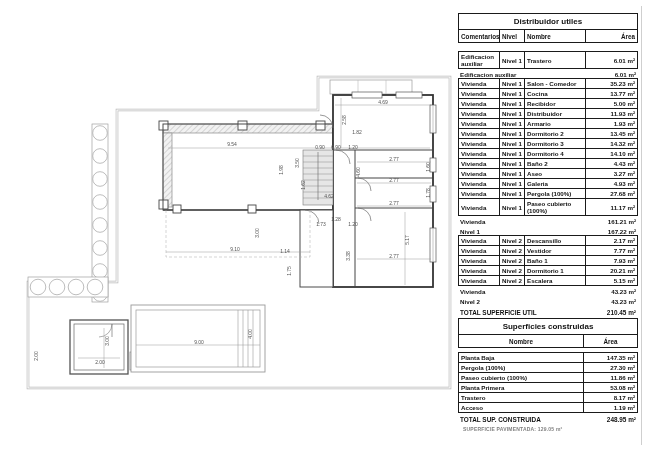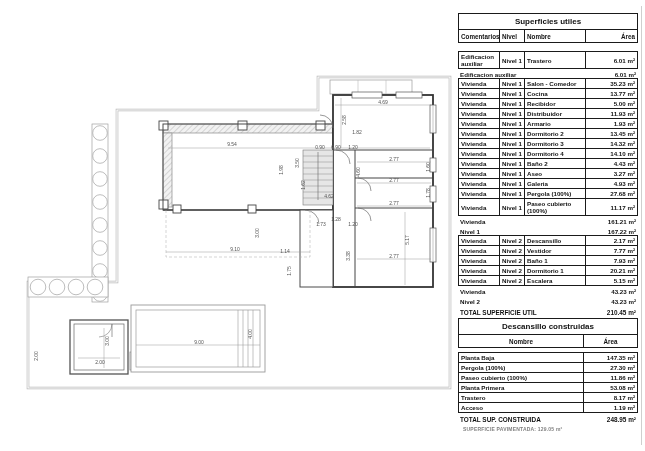--- a/index.html
+++ b/index.html
@@ -205,21 +205,21 @@
         <span class="dim v" style="left: 289px; top: 271px;">1.75</span>
         <span class="dim" style="left: 199px; top: 342px;">9.00</span>
         <span class="dim v" style="left: 250px; top: 334px;">4.00</span>
         <span class="dim v" style="left: 107px; top: 341px;">3.00</span>
         <span class="dim" style="left: 100px; top: 362px;">2.00</span>
         <span class="dim v" style="left: 36px; top: 356px;">2.00</span>
       </div>
   </div>
 
   <div class="tblwrap" style="left:458px;top:13px;">
-    <div class="tbl-title">Superficies utiles</div>
+    <div class="tbl-title">Distribuidor utiles</div>
     <div class="tbl-head g4">
       <div>Comentarios</div>
       <div>Nivel</div>
       <div>Nombre</div>
       <div class="num">Área</div>
     </div>
     <div class="gap1"></div>
     <div class="rows">
         <div class="trow g4">
           <div>Edificacion auxiliar</div>
@@ -356,21 +356,21 @@
           <div class="num">43.23 m²</div>
         </div>
         <div class="orow">
           <div>TOTAL SUPERFICIE UTIL</div>
           <div class="num">210.45 m²</div>
         </div>
       </div>
   </div>
 
   <div class="tblwrap" style="left:458px;top:318px;">
-    <div class="tbl-title">Descansillo construidas</div>
+    <div class="tbl-title">Superficies construidas</div>
     <div class="tbl-head g2">
       <div style="justify-content:center;">Nombre</div>
       <div class="num" style="justify-content:center;">Área</div>
     </div>
     <div class="gap2"></div>
     <div class="rows">
         <div class="trow g2">
           <div>Planta Baja</div>
           <div class="num">147.35 m²</div>
         </div>

